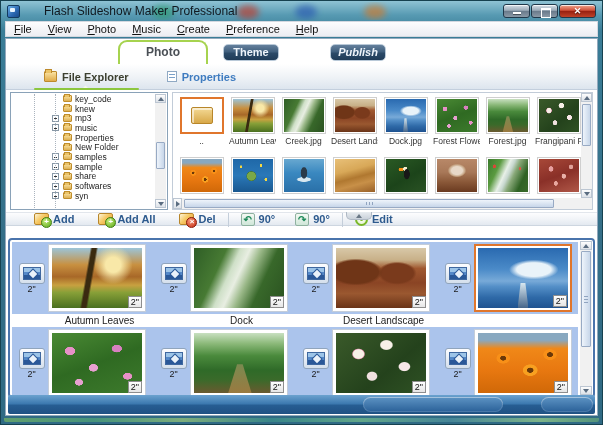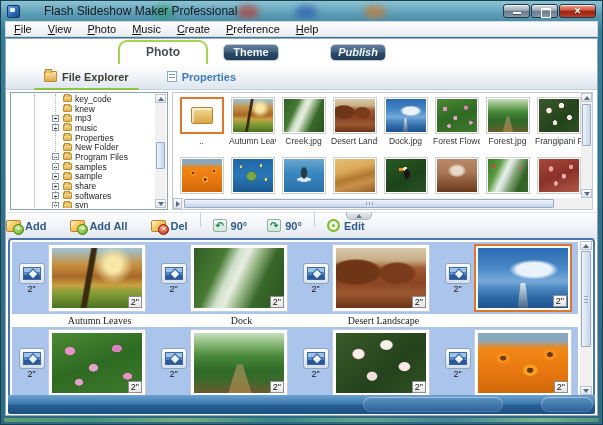--- a/index.html
+++ b/index.html
@@ -104,23 +104,23 @@
 
   .thumbs .sb.v { right:0; top:0; bottom:11px; width:11px; }
   .thumbs .sb.v .top { top:0; } .thumbs .sb.v .bot { bottom:0; }
   .thumbs .sb.v .sb-thumb { top:11px; height:42px; }
   .thumbs .sb.h { left:0; right:11px; bottom:0; height:11px; }
   .thumbs .sb.h .lft { left:0; } .thumbs .sb.h .rgt { right:0; }
   .thumbs .sb.h .sb-thumb.h { left:11px; width:370px; }
   .sb-corner { position:absolute; right:0; bottom:0; width:11px; height:11px; background:#f1f1f1; }
 
   
-  .toolbar { position:absolute; left:0; right:0; top:173px; height:27px;
+  .toolbar { position:absolute; left:0; right:0; top:173px; height:14px;
     background:linear-gradient(180deg,#fdfdfe 0%,#f0f3f7 55%,#e3e9f0 100%); border-top:1px solid #e2e6ec; border-bottom:1px solid #cdd6e0;
-    display:flex; }
+    display:flex; padding-left:28px; }
   .tgroup { display:flex; align-items:center; gap:24px; }
   .tgroup.g2 { gap:20px; }
   .tsep { width:1px; height:14px; background:#c4cedа; background:#c4ceda; margin:0 12px; }
   .tbtn-bar { display:flex; align-items:center; gap:4px; font-size:11px; font-weight:bold; color:#2d5a8e; cursor:default; }
   .tbi { position:relative; flex:none; }
   .tbico-add-photo,.tbico-add-all,.tbico-delete-photo { width:15px; height:12px; border:1px solid #b8862a; border-radius:2px;
     background:linear-gradient(135deg,#fdf4d8 0%,#f6c964 45%,#e89838 100%); }
   .tbico-add-photo::after,.tbico-add-all::after { content:"+"; position:absolute; right:-4px; bottom:-4px; width:9px; height:9px;
     background:radial-gradient(circle at 35% 30%,#c8ee7e,#5aa818); border:1px solid #3f7f10; border-radius:50%;
     color:#fff; font-size:8px; font-weight:bold; line-height:7px; text-align:center; }
@@ -149,21 +149,21 @@
   .tbtn { width:26px; height:21px; border:1px solid #90a4bc; border-radius:3px;
     background:linear-gradient(180deg,#fcfdff,#d4dfec); display:flex; align-items:center; justify-content:center; }
   .tbtn .pic { width:18px; height:13px; border:1px solid #3f68a0; position:relative;
     background:linear-gradient(180deg,#9cc4e8 0 35%,#5488c8 35% 65%,#2a5898 65% 100%); }
   .tbtn .pic::after { content:""; position:absolute; left:6px; top:3px; width:6px; height:6px; background:#eaf2fa; transform:rotate(45deg); box-shadow:0 0 0 1px #2a5898; }
   .tdur { font-size:9px; color:#1a1a1a; line-height:9px; }
   .sphoto { width:98px; height:68px; background:#fff; border:1px solid #c4cdd9; padding:3px; position:relative; flex:none; }
   .sunit.selected .sphoto { border:2px solid #e0762c; padding:2px; }
   .badge { position:absolute; right:3px; bottom:3px; background:linear-gradient(180deg,#ffffff,#e6e6e6); border:1px solid #8e8e8e;
     font-size:9px; line-height:10px; padding:0 2px; color:#111; }
-  .nrow { display:flex; height:13px; background:#fff; align-items:center;font-family:Liberation Serif, serif; }
+  .nrow { display:flex; height:13px; background:#fff; align-items:center; }
   .ncell { width:142px; flex:none; padding-left:33px; text-align:center; font-size:10px; color:#222; white-space:nowrap; }
   .slidespanel .sb.v { right:1px; top:1px; bottom:1px; width:12px; }
   .slidespanel .sb.v .top { top:0; } .slidespanel .sb.v .bot { bottom:0; }
   .slidespanel .sb.v .sb-thumb { top:10px; height:96px; }
   .grip-v { position:absolute; top:50%; left:2px; right:2px; height:7px; margin-top:-3px;
     background:repeating-linear-gradient(180deg,#90a4c0 0 1px,transparent 1px 3px); }
 
   
   .statusbar { position:absolute; left:2px; right:2px; bottom:1px; height:19px; border-radius:2px;
     background:linear-gradient(180deg,#6ba2cf 0%,#3d7ab0 45%,#265d92 55%,#1f5183 100%); overflow:hidden; }
@@ -343,25 +343,20 @@
               <span class="fold"></span>
               <span>Properties</span>
             </div>
 
             <div class="trow">
               <span class="tg tg-leaf"></span>
               <span class="fold"></span>
               <span>New Folder</span>
             </div>
 
-            <div class="trow">
-              <span class="tg tg-plus"></span>
-              <span class="fold"></span>
-              <span>Program Files</span>
-            </div>
 
             <div class="trow">
               <span class="tg tg-plus"></span>
               <span class="fold"></span>
               <span>samples</span>
             </div>
 
             <div class="trow">
               <span class="tg tg-plus"></span>
               <span class="fold"></span>

